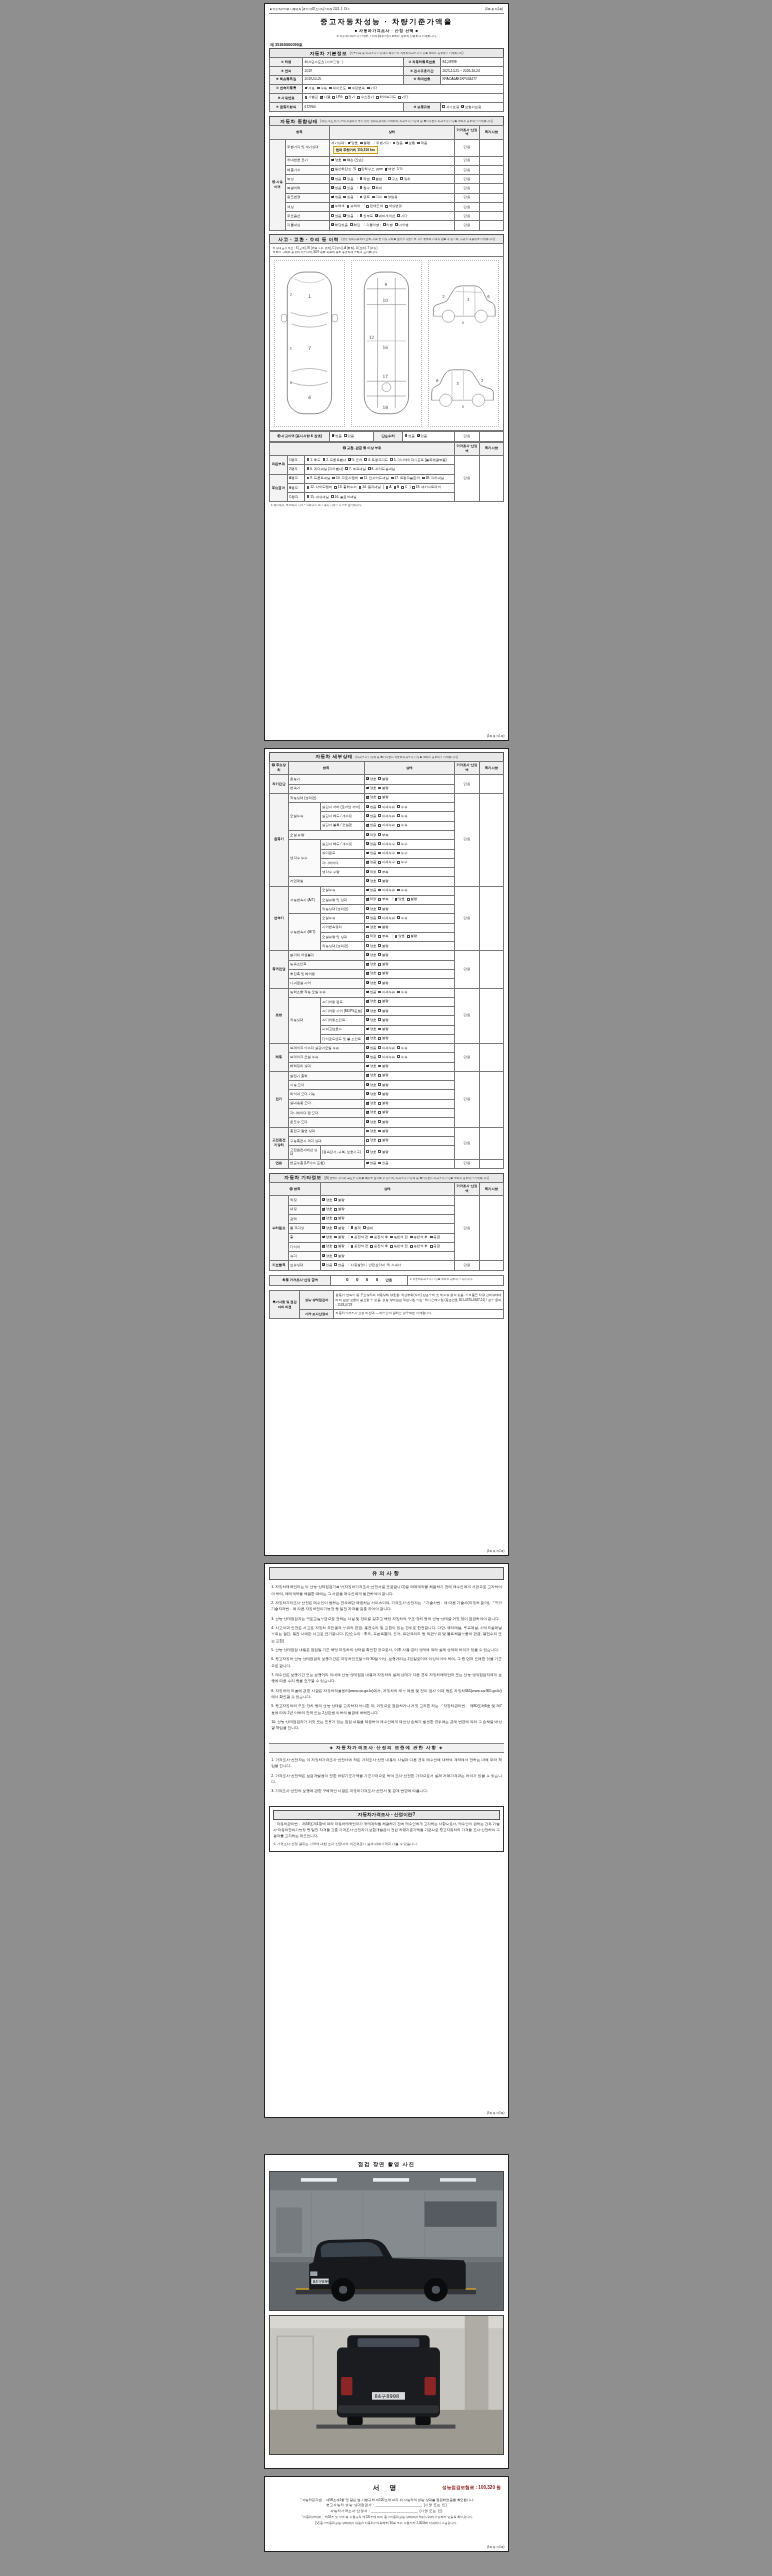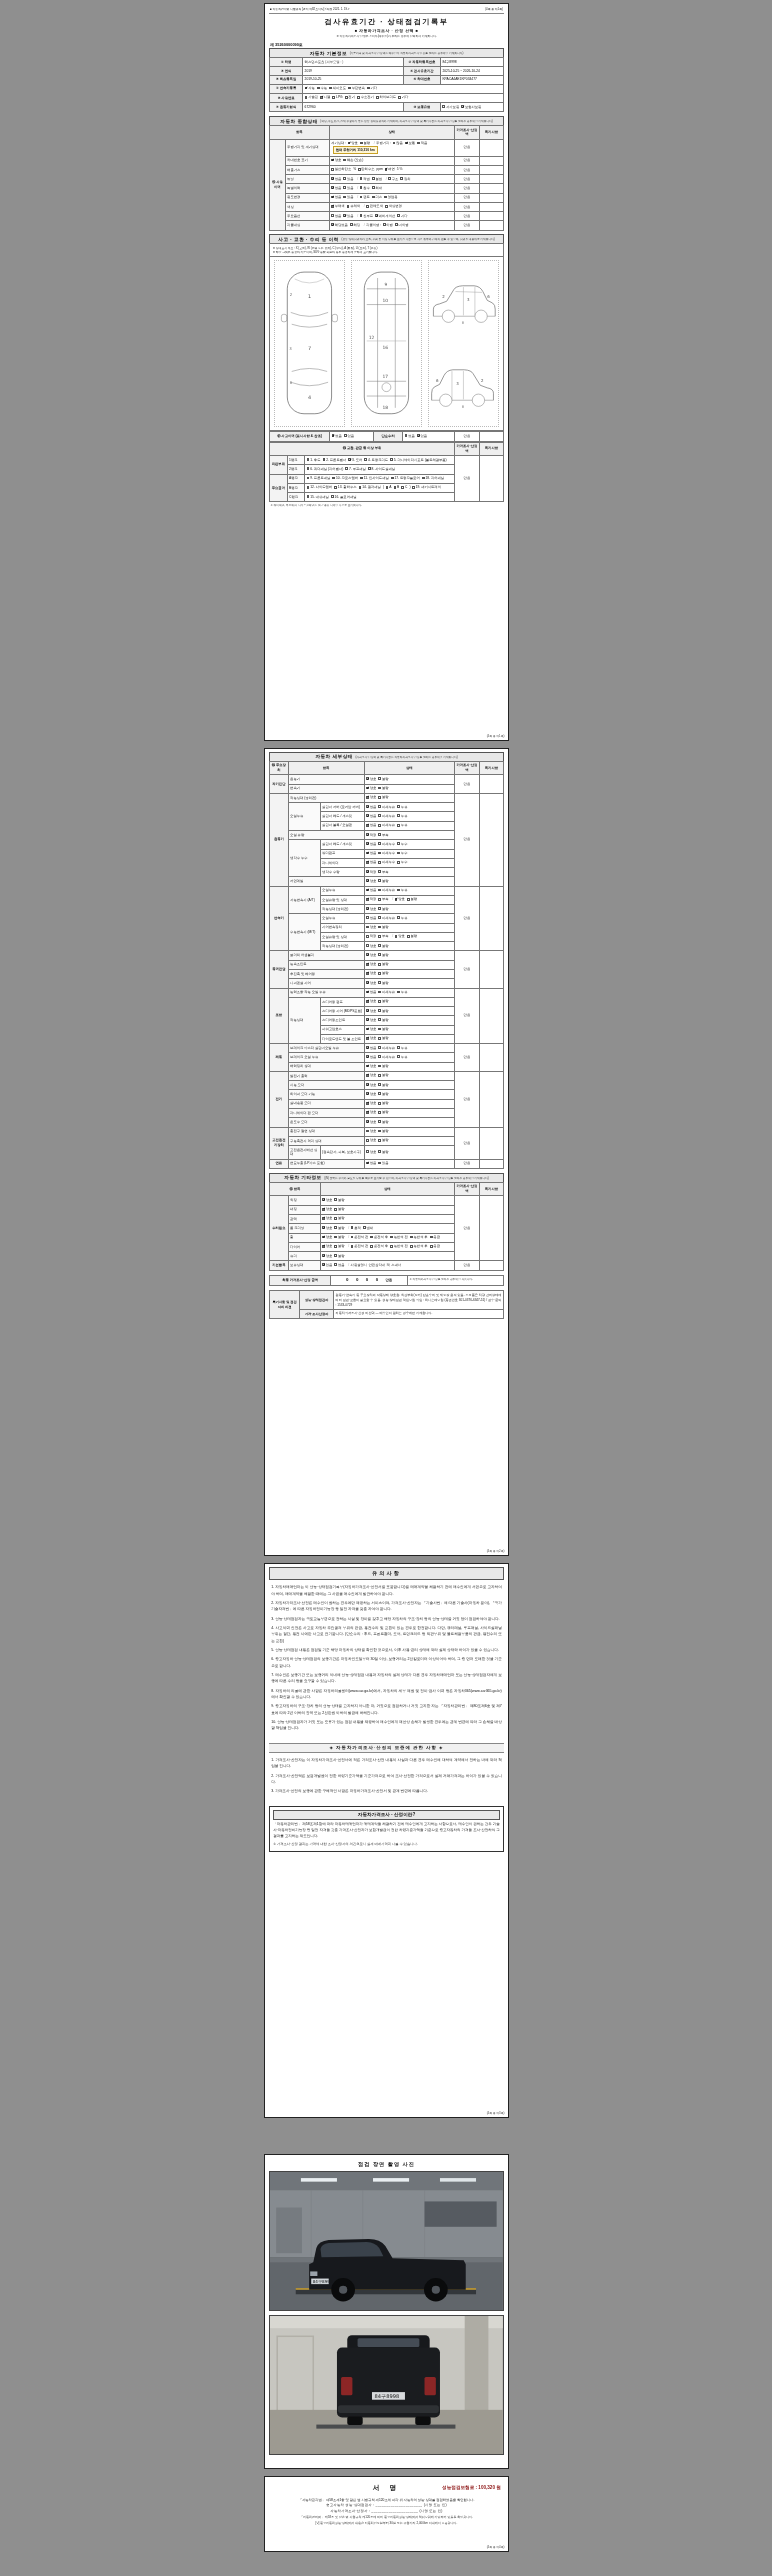--- a/index.html
+++ b/index.html
@@ -59,21 +59,21 @@
 </head>
 <body>
 
 <div class="stack">
 
   <div class="sheet s1">
     <div class="topstrip">
       <span>■ 자동차관리법 시행규칙 [별지 제82호서식] &lt;개정 2021. 1. 19.&gt;</span>
       <span>(4쪽 중 제1쪽)</span>
     </div>
-    <div class="doc-title">검사유효기간 · 상태점검기록부</div>
+    <div class="doc-title">중고자동차성능 · 차량기준가액을</div>
     <div class="doc-sub">■ 자동차가격조사 · 산정 선택 ■</div>
     <div class="doc-note">※ 자동차가격조사·산정은 소비자(매수인)가 원하는 경우에 선택하여 기재합니다.</div>
     <div class="doc-no">제 35260000090호</div>
 
     <div class="secbar">
       <span>자동차 기본정보</span>
       <span class="note">(기준가격 및 가격조사·산정액은 매수인이 자동차가격조사·산정을 원하는 경우에만 기재합니다)</span>
     </div>
     <table class="t">
       <colgroup>

